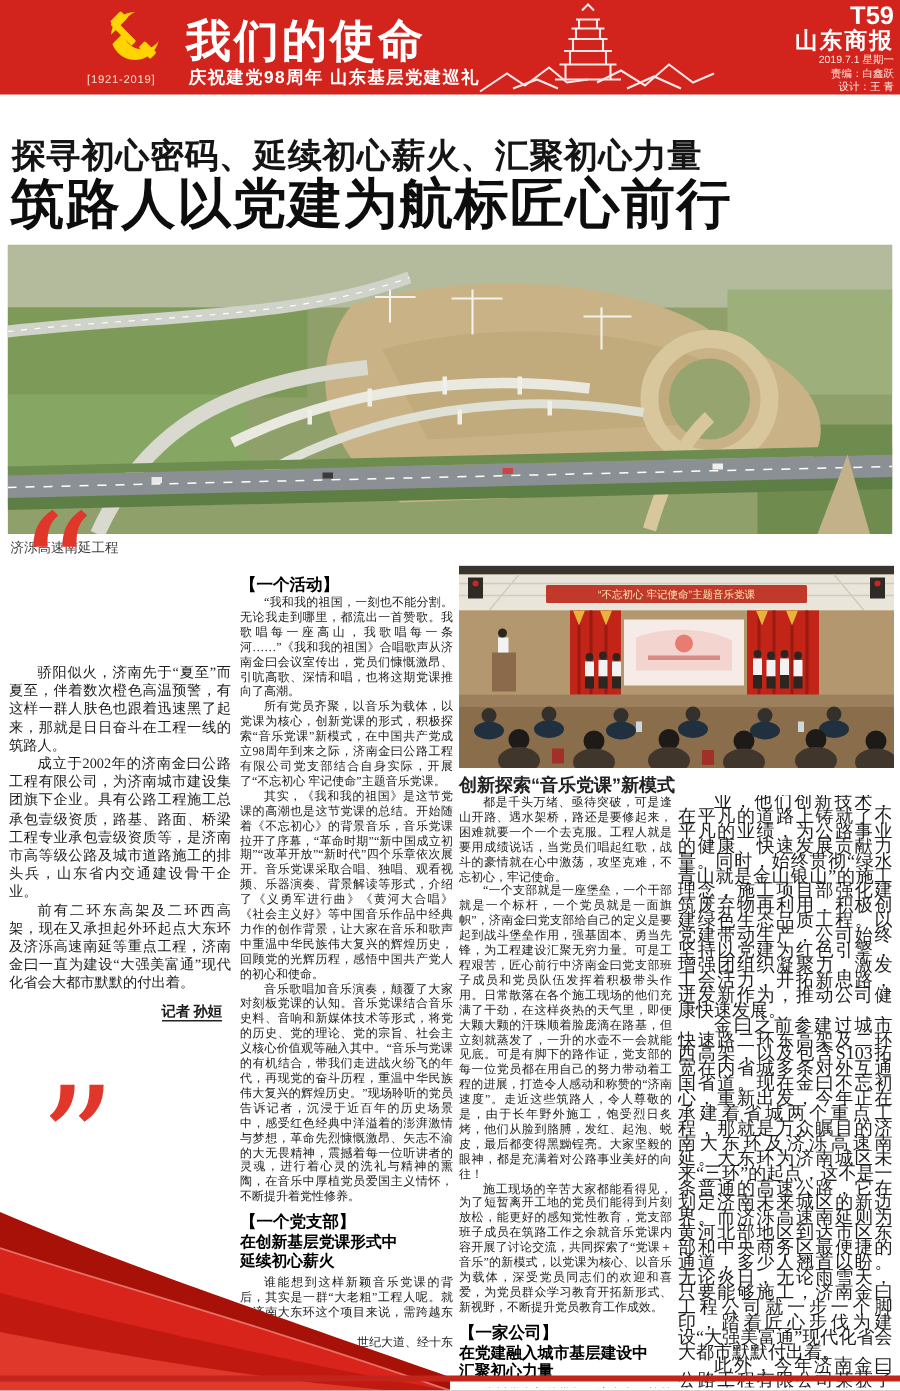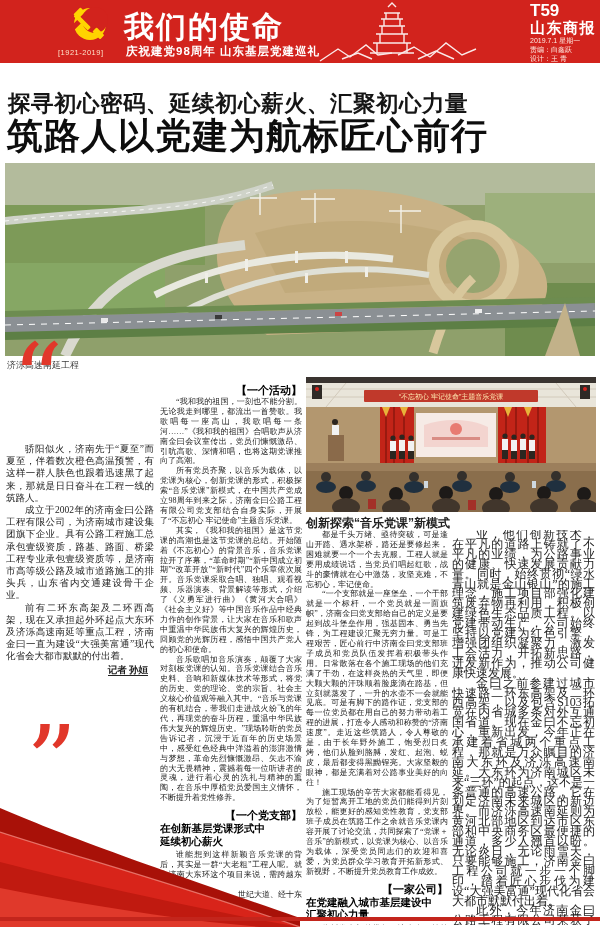--- a/index.html
+++ b/index.html
@@ -6,21 +6,21 @@
   body { background:#888; font-family:"Liberation Sans", sans-serif; }
   .page { position:relative; width:600px; height:927px; background:#fff; overflow:hidden; margin:0 auto; }
 
   
   .masthead { position:absolute; left:0; top:0; width:600px; height:63px; background:#d2231d; }
   .emblem { position:absolute; left:68px; top:4px; width:48px; height:44px; }
   .emblem-years { position:absolute; left:58px; top:48px; width:70px; font-size:7.5px; color:rgba(255,235,210,.95); letter-spacing:.5px; }
   .mast-title { position:absolute; left:124px; top:7px; font-size:30px; font-weight:900; color:#fff; letter-spacing:2px; font-family:"Liberation Sans", sans-serif; }
   .mast-sub { position:absolute; left:126px; top:44px; font-size:11.5px; font-weight:bold; color:#fff; letter-spacing:1px; }
   .pagoda { position:absolute; left:318px; top:1px; width:160px; height:61px; opacity:.95; }
-  .mast-right { position:absolute; right:4px; top:2px; color:#fff; }
+  .mast-right { position:absolute; right:4px; top:2px; text-align:right; color:#fff; }
   .mast-edition { font-size:17px; font-weight:bold; line-height:17px; }
   .mast-paper { font-size:15px; font-weight:900; letter-spacing:1.5px; line-height:17px; }
   .mast-meta { font-size:7px; line-height:9px; color:#ffe9e0; }
 
   
   .kicker { position:absolute; left:8px; top:88px; width:586px; font-size:22.5px; font-weight:600; color:#151515; letter-spacing:.5px; white-space:nowrap; }
   .main-title { position:absolute; left:7px; top:112px; width:590px; font-size:36px; font-weight:900; color:#0d0d0d; letter-spacing:1px; white-space:nowrap; font-family:"Liberation Sans", sans-serif; }
 
   
   .photo-main { position:absolute; left:5px; top:163px; width:590px; height:193px; overflow:hidden; }
@@ -28,24 +28,24 @@
   .photo-2 { position:absolute; left:306px; top:377px; width:290px; height:135px; overflow:hidden; }
   .caption-2 { position:absolute; left:306px; top:515px; font-size:12px; font-weight:bold; color:#222; }
 
   
   .col { position:absolute; text-align:justify; color:#1c1c1c; font-family:"Liberation Serif", serif; }
   .col p { text-indent:2em; }
   .col-1 { left:6px; top:443px; width:148px; font-size:9.5px; line-height:12.2px; height:280px; overflow:hidden; }
   .col-2 { left:160px; top:378px; width:142px; height:547px; font-size:8px; line-height:9.9px; overflow:hidden; }
   .col-3 { left:306px; top:530px; width:142px; height:395px; font-size:8px; line-height:9.9px; overflow:hidden; }
   .col-4 { left:452px; top:530px; width:143px; height:395px; font-size:12px; line-height:9.9px; overflow:hidden; }
-  .sec-tag { font-family:"Liberation Sans", sans-serif; font-size:11px; font-weight:bold; color:#000; text-align:right; margin-top:5px; line-height:14px; }
+  .sec-tag { font-family:"Liberation Sans", sans-serif; font-size:11px; font-weight:bold; color:#000; text-align:left; margin-top:5px; line-height:14px; }
   .sec-sub { font-family:"Liberation Sans", sans-serif; font-size:10.5px; font-weight:bold; color:#000; text-align:left; line-height:12.5px; }
   .sec-sub-wrap { margin-bottom:3px; }
-  .byline { text-align:right; font-weight:bold; font-size:9.5px; margin-top:1px; padding-right:6px; }
+  .byline { text-align:right; font-weight:bold; font-size:9.5px; margin-top:6px; padding-right:6px; }
   .byline span { border-bottom:1px solid #222; }
   .wrap-line { text-align:right; }
 
   
   .quote-open { position:absolute; left:12px; top:330px; font-size:100px; line-height:100px; color:#e1372a; font-family:"DejaVu Serif", serif; }
   .quote-close { position:absolute; left:26px; top:712px; font-size:100px; line-height:100px; color:#e1372a; font-family:"DejaVu Serif", serif; }
   .ribbon { position:absolute; left:0; top:770px; width:300px; height:157px; }
   .bottom-rule { position:absolute; left:0; top:917px; width:600px; height:4px; background:#c3251c; }
 </style>
 </head>

